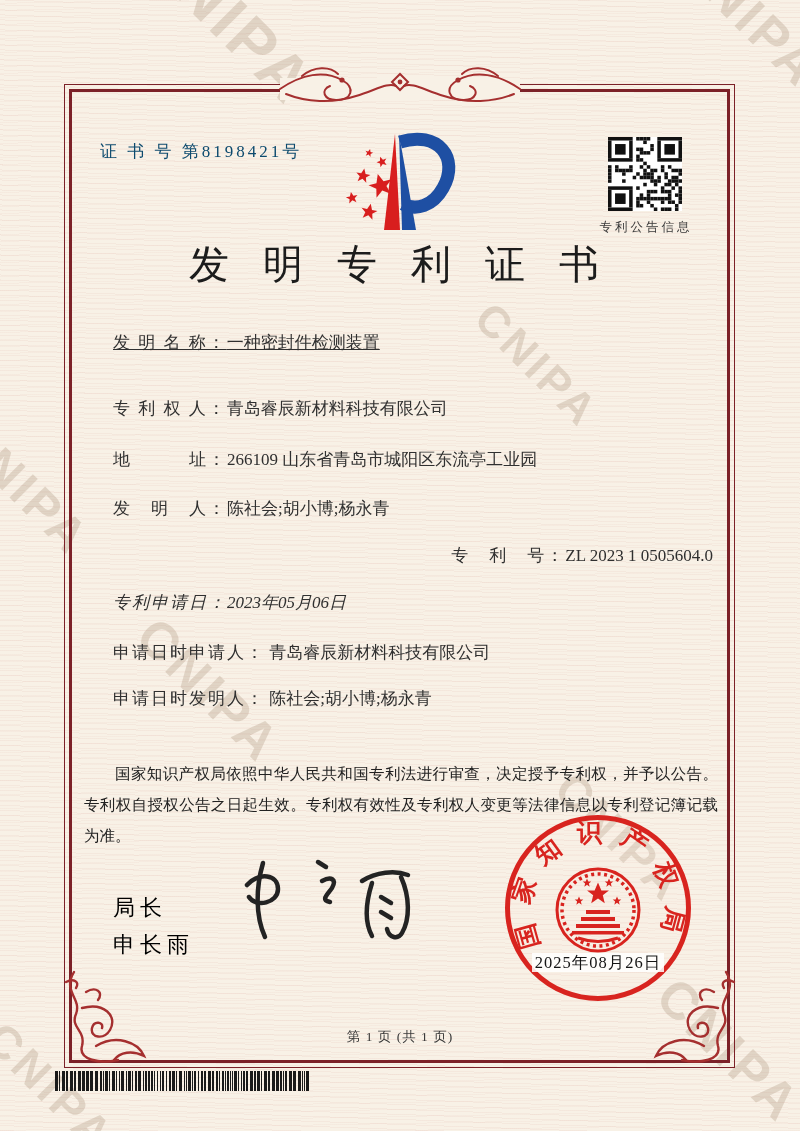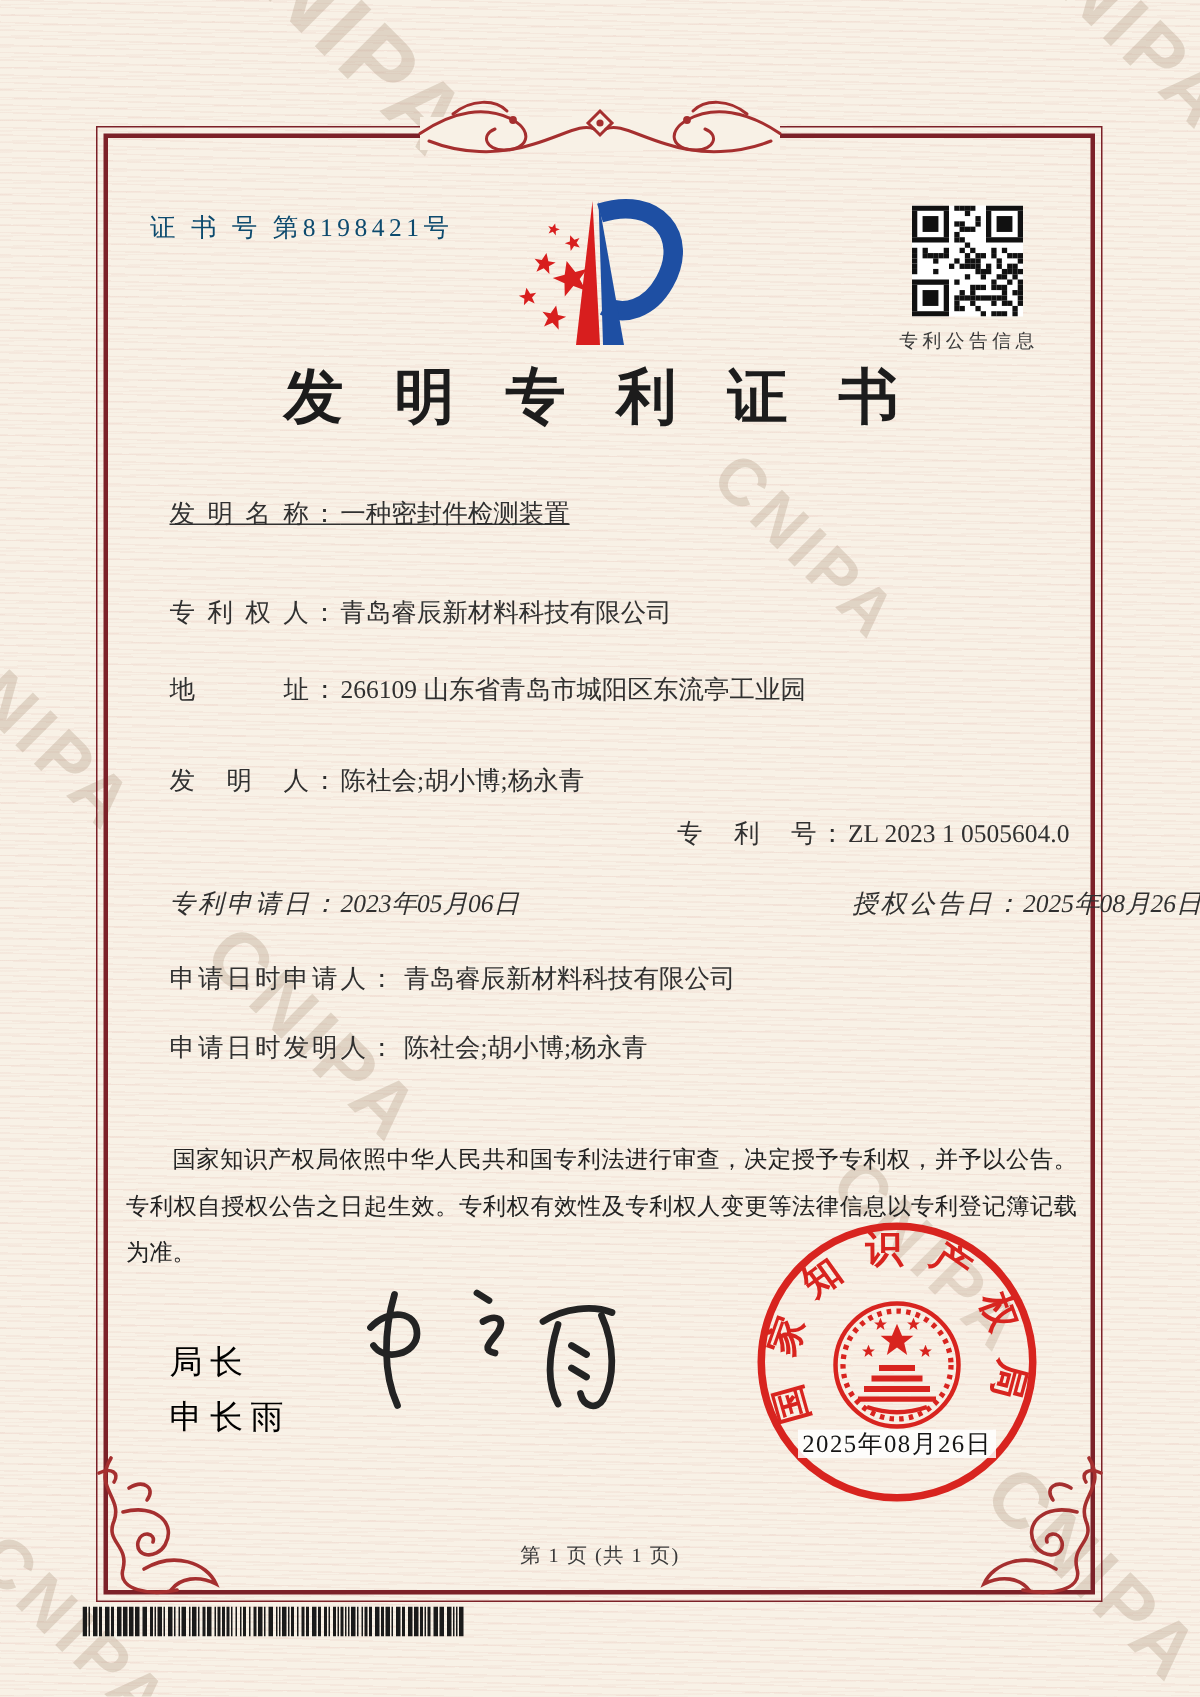--- a/index.html
+++ b/index.html
@@ -21,21 +21,21 @@
   .frame-outer{position:absolute;left:64px;top:84px;width:669px;height:982px;
       border:1.5px solid #7c2128;}
   .frame-inner{position:absolute;left:4px;top:4px;right:4px;bottom:4px;
       border:3px solid #7c2128;}
   
   .cert-no{position:absolute;left:100px;top:140px;font-size:17px;letter-spacing:3px;color:#0c4a6e;}
   .qr-box{position:absolute;left:608px;top:137px;width:74px;height:74px;background:#fff;}
   .qr-caption{position:absolute;left:586px;top:219px;width:120px;text-align:center;
       font-size:12.5px;letter-spacing:3px;color:#3a3a3a;}
   .doc-title{position:absolute;left:0;top:237px;width:100%;text-align:center;
-      font-size:40px;font-weight:700;letter-spacing:12px;color:#1c1c1c;}
+      font-size:40px;font-weight:400;letter-spacing:12px;color:#1c1c1c;}
   
   .row{position:absolute;left:113px;font-size:17px;white-space:nowrap;color:#303030;}
   .row .lbl{letter-spacing:2px;}
   .col2{position:absolute;left:455px;top:0;white-space:nowrap;}
   
   .statement{position:absolute;left:84px;top:758px;width:634px;font-size:15.5px;
       line-height:31px;text-align:justify;text-indent:2em;color:#222;}
   
   .signer{position:absolute;left:113px;font-size:22px;letter-spacing:5px;color:#000000;}
   
@@ -257,29 +257,28 @@
 
 <div class="row" style="top:331px;text-decoration:underline;">
   <span class="lbl">发 明 名 称：</span><span>一种密封件检测装置</span>
 </div>
 <div class="row" style="top:397px;">
   <span class="lbl">专 利 权 人：</span><span>青岛睿辰新材料科技有限公司</span>
 </div>
 <div class="row" style="top:448px;">
   <span class="lbl">地　　　址：</span><span>266109 山东省青岛市城阳区东流亭工业园</span>
 </div>
-<div class="row" style="top:509px;">
+<div class="row" style="top:497px;">
   <span class="lbl">发　明　人：</span><span>陈社会;胡小博;杨永青</span>
 </div>
 <div class="row" style="top:544px;width:600px;text-align:right;">
   <span class="lbl">专　利　号：</span><span>ZL 2023 1 0505604.0</span>
 </div>
 <div class="row" style="top:591px;width:600px;font-style:italic;">
   <span class="lbl">专利申请日：</span><span>2023年05月06日</span>
-  <span class="col2"><span class="lbl">授权公告日：</span><span>2025年08月26日</span></span>
 </div>
 <div class="row" style="top:641px;font-family:Liberation Serif, serif;">
   <span class="lbl">申请日时申请人：</span>&nbsp;<span>青岛睿辰新材料科技有限公司</span>
 </div>
 <div class="row" style="top:687px;">
   <span class="lbl">申请日时发明人：</span>&nbsp;<span>陈社会;胡小博;杨永青</span>
 </div>
 
 <div class="statement">国家知识产权局依照中华人民共和国专利法进行审查，决定授予专利权，并予以公告。专利权自授权公告之日起生效。专利权有效性及专利权人变更等法律信息以专利登记簿记载为准。</div>
 

